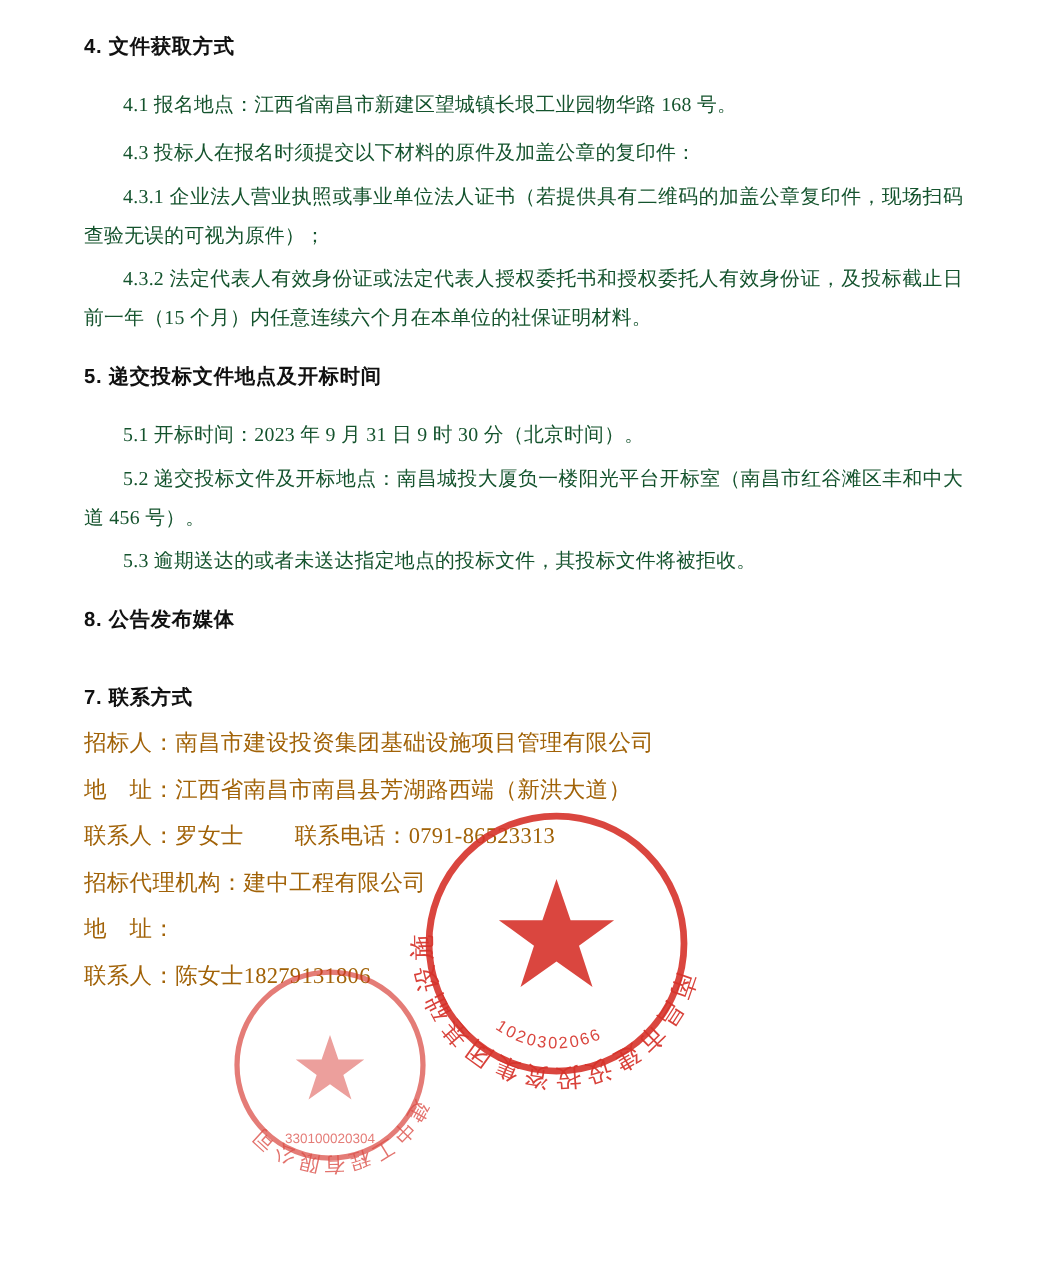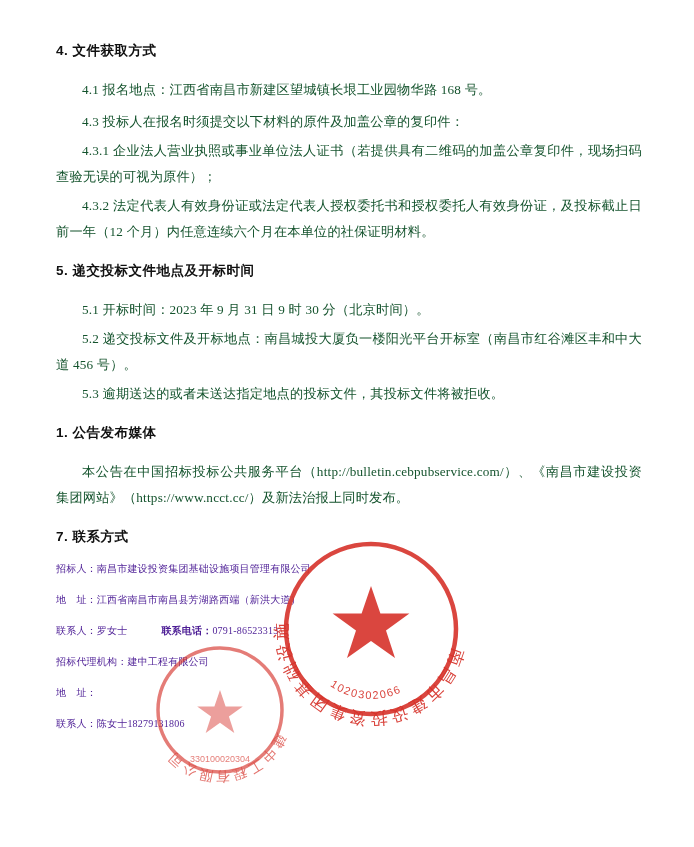--- a/index.html
+++ b/index.html
@@ -13,21 +13,21 @@
     font-family: "Liberation Serif", serif;
     color: #1a1a1a;
     position: relative;
     overflow: hidden;
   }
   .page {
     position: relative;
     width: 694px;
     height: 709px;
     box-sizing: border-box;
-    padding: 42px 52px 0 56px;
+    padding: 22px 52px 0 56px;
   }
   .section-heading {
     font-family: "Liberation Sans", sans-serif;
     font-weight: bold;
     font-size: 13.5px;
     letter-spacing: 0.5px;
     margin: 0;
     padding: 0;
     color: #111111;
   }
@@ -47,36 +47,35 @@
   .block-gap-xs { height: 3px; }
 
   
   .contact-list {
     margin: 0;
     padding: 0;
     list-style: none;
   }
   .contact-row {
     display: flex;
-    font-size: 10px;
+    font-size: 15px;
     line-height: 31px;
-    color: #4c1d95;
+    color: #a16207;
     letter-spacing: 0.2px;
     align-items: center;
   }
   .contact-label {
     white-space: pre;
   }
   .contact-value {
     white-space: pre;
   }
   .contact-extra-label {
     white-space: pre;
     padding-left: 34px;
-    font-weight: bold;
   }
 
   
   .seal {
     position: absolute;
     left: 262px;
     top: 520px;
     width: 218px;
     height: 218px;
     pointer-events: none;
@@ -100,37 +99,36 @@
 
   <h2 class="section-heading">4. 文件获取方式</h2>
   <div class="block-gap-lg"></div>
   <p class="para indent">4.1 报名地点：江西省南昌市新建区望城镇长垠工业园物华路 168 号。</p>
   <div class="block-gap-xs"></div>
   <div class="block-gap-xs"></div>
   <p class="para indent">4.3 投标人在报名时须提交以下材料的原件及加盖公章的复印件：</p>
   <div class="block-gap-xs"></div>
   <p class="para indent">4.3.1 企业法人营业执照或事业单位法人证书（若提供具有二维码的加盖公章复印件，现场扫码查验无误的可视为原件）；</p>
   <div class="block-gap-xs"></div>
-  <p class="para indent">4.3.2 法定代表人有效身份证或法定代表人授权委托书和授权委托人有效身份证，及投标截止日前一年（12 个月）内任意连续六个月在本单位的社保证明材料。</p>
+  <p class="para indent">4.3.2 法定代表人有效身份证或法定代表人授权委托书和授权委托人有效身份证，及投标截止日前一年（15 个月）内任意连续六个月在本单位的社保证明材料。</p>
 
   <div class="block-gap-lg"></div>
 
   <h2 class="section-heading">5. 递交投标文件地点及开标时间</h2>
   <div class="block-gap-lg"></div>
   <p class="para indent">5.1 开标时间：2023 年 9 月 31 日 9 时 30 分（北京时间）。</p>
   <div class="block-gap-xs"></div>
   <p class="para indent">5.2 递交投标文件及开标地点：南昌城投大厦负一楼阳光平台开标室（南昌市红谷滩区丰和中大道 456 号）。</p>
   <div class="block-gap-xs"></div>
   <p class="para indent">5.3 逾期送达的或者未送达指定地点的投标文件，其投标文件将被拒收。</p>
 
   <div class="block-gap-lg"></div>
 
-  <h2 class="section-heading">1. 公告发布媒体</h2>
+  <h2 class="section-heading">8. 公告发布媒体</h2>
   <div class="block-gap-lg"></div>
-  <p class="para indent">本公告在中国招标投标公共服务平台（http://bulletin.cebpubservice.com/）、《南昌市建设投资集团网站》（https://www.ncct.cc/）及新法治报上同时发布。</p>
 
   <div class="block-gap-lg"></div>
 
   <h2 class="section-heading">7. 联系方式</h2>
   <div class="block-gap-sm"></div>
 
   <ul class="contact-list">
     <li class="contact-row">
       <span class="contact-label">招标人：</span>
       <span class="contact-value">南昌市建设投资集团基础设施项目管理有限公司</span>

